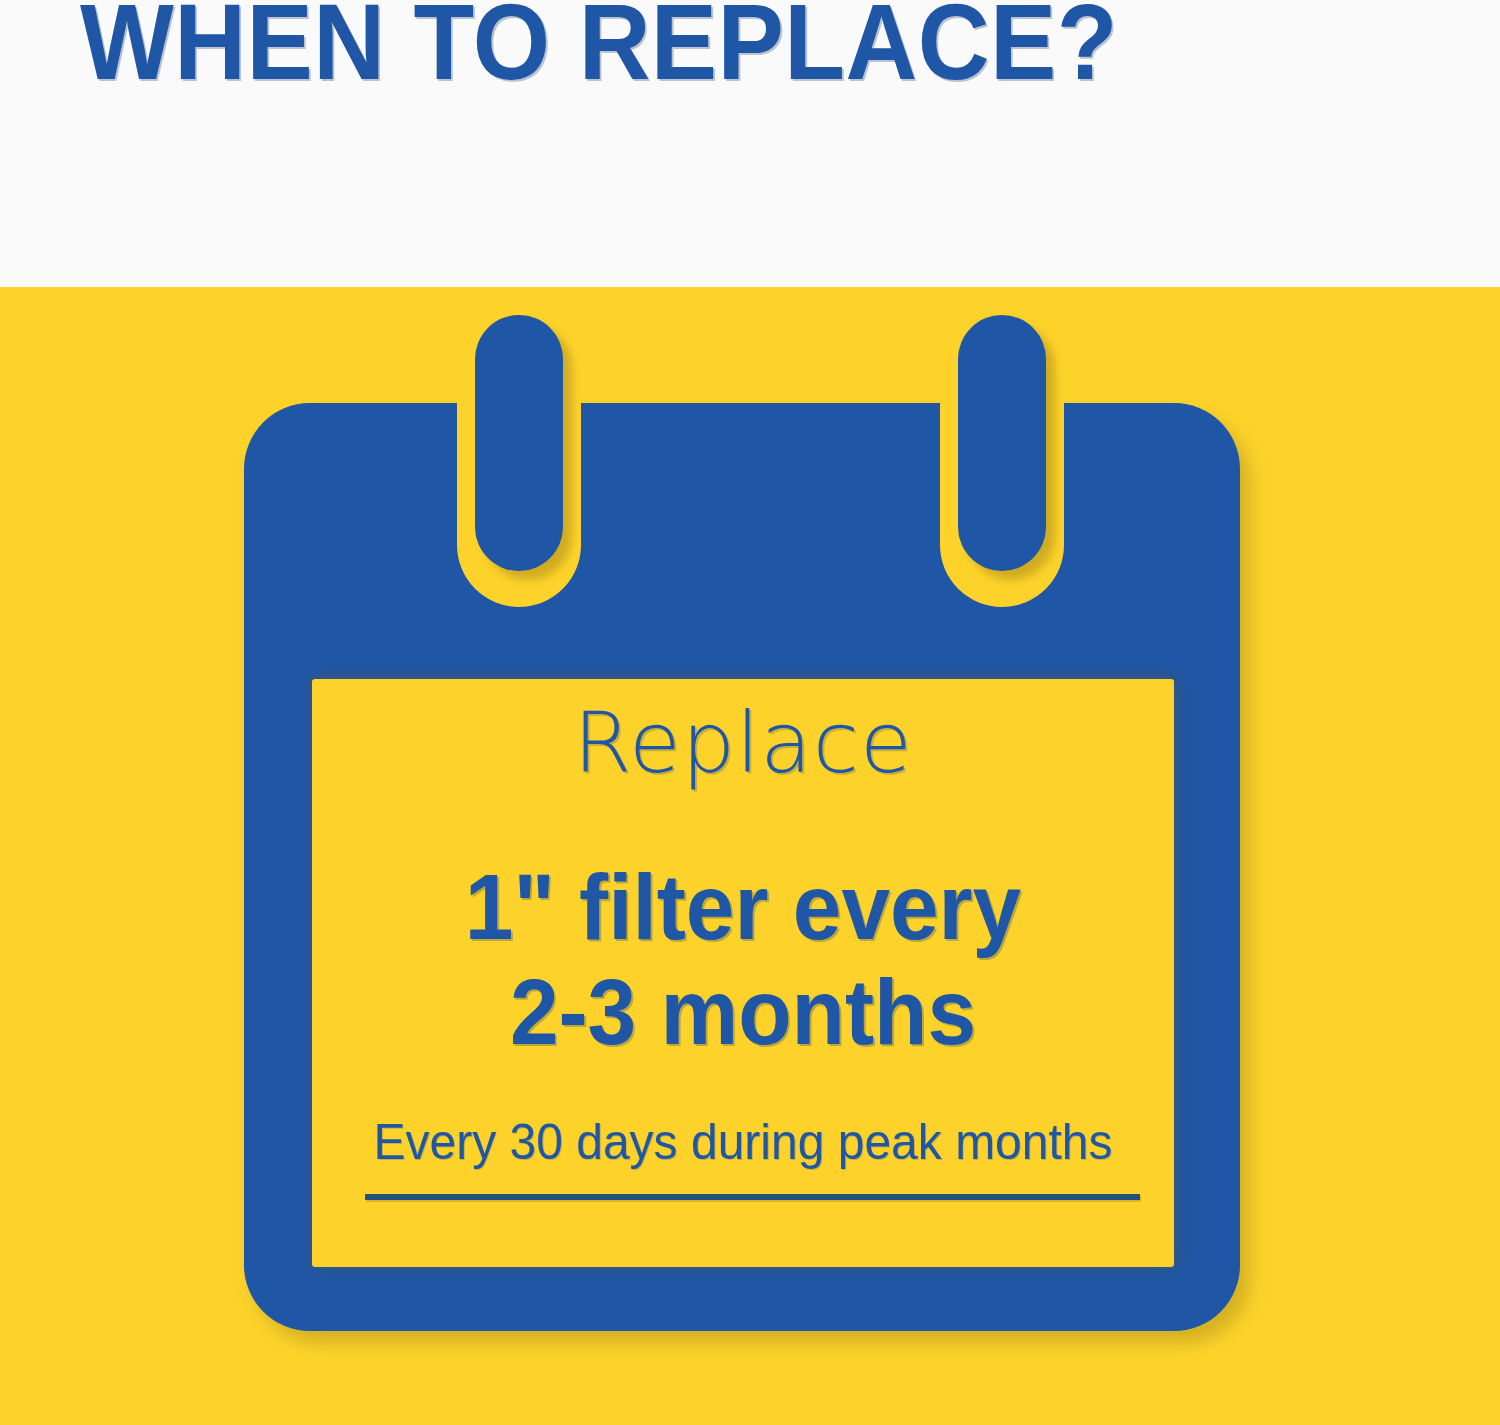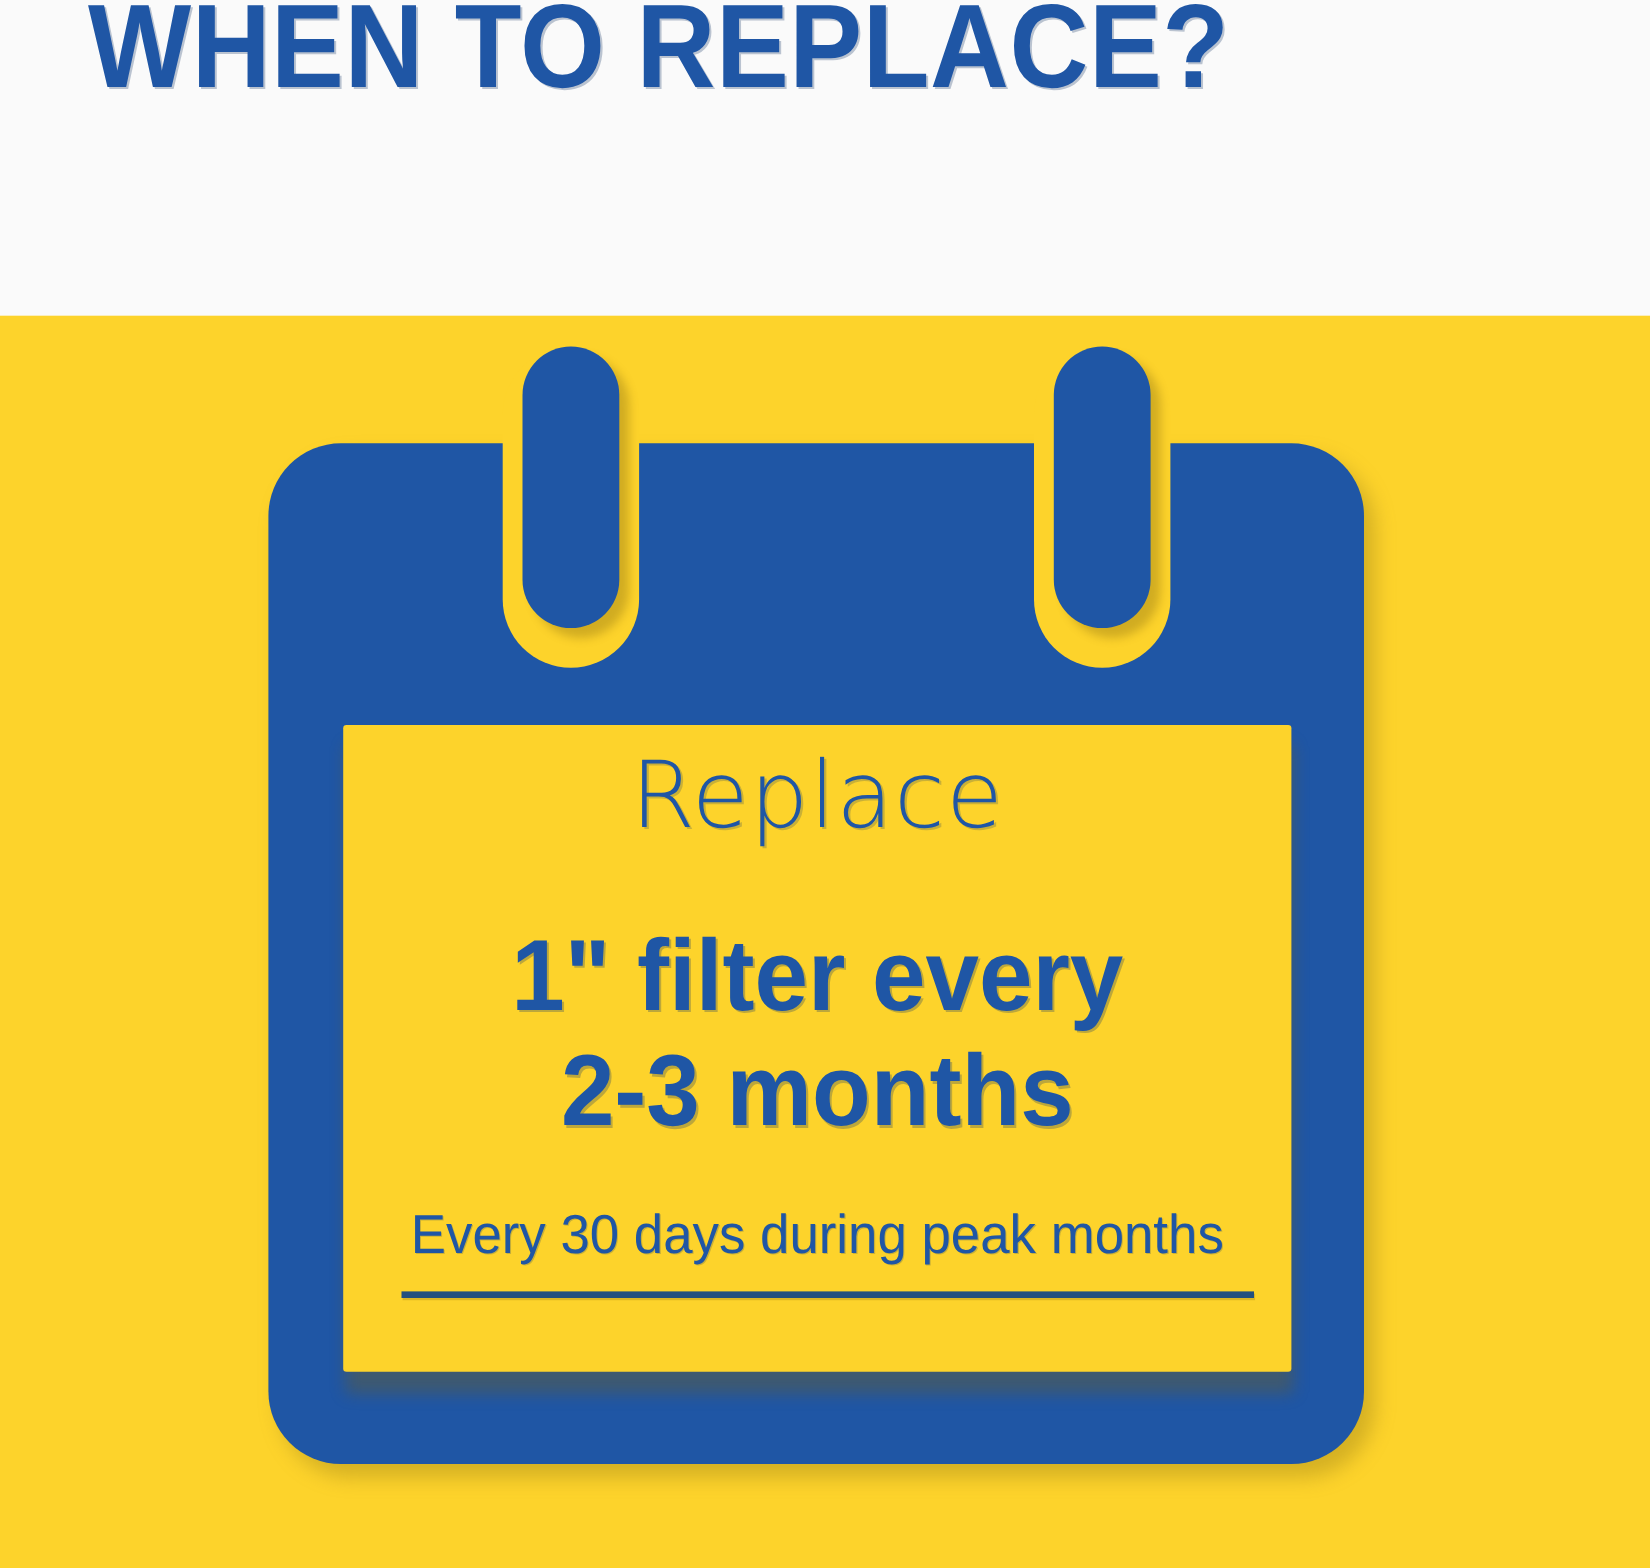--- a/index.html
+++ b/index.html
@@ -92,21 +92,21 @@
     top: 274px;
     width: 862px;
     height: 590px;
     background: rgba(120,95,15,0.35);
     filter: blur(7px);
     border-radius: 4px;
   }
   .cal-page {
     position: absolute;
     left: 68px;
-    top: 256px;
+    top: 276px;
     width: 862px;           
     height: 588px;          
     background: #fdd32b;
     border-radius: 3px;
     overflow: hidden;
   }
 
   
   .ring {
     position: absolute;

